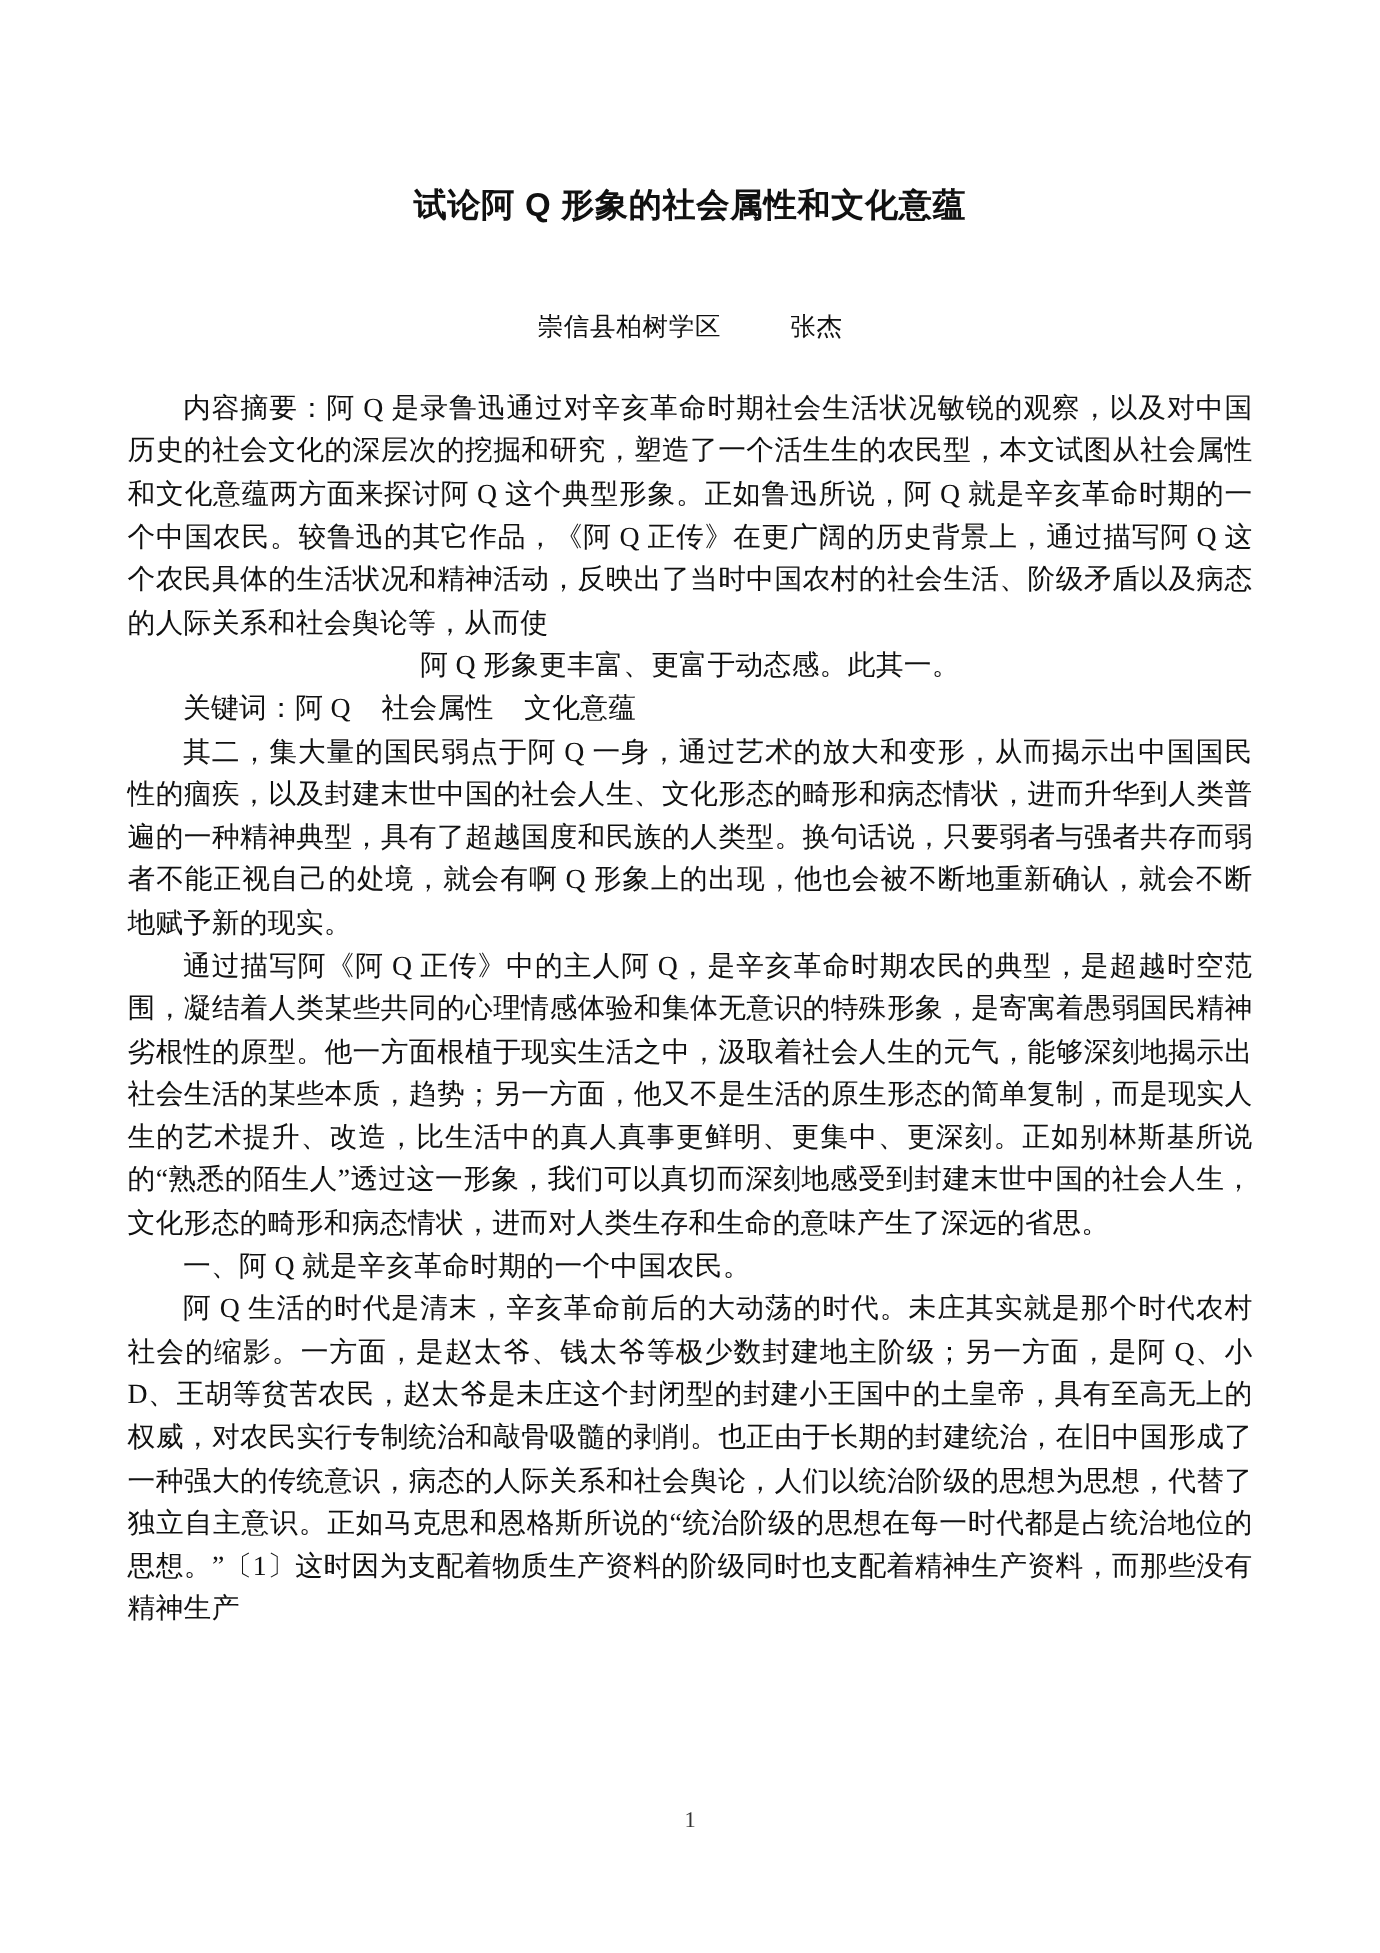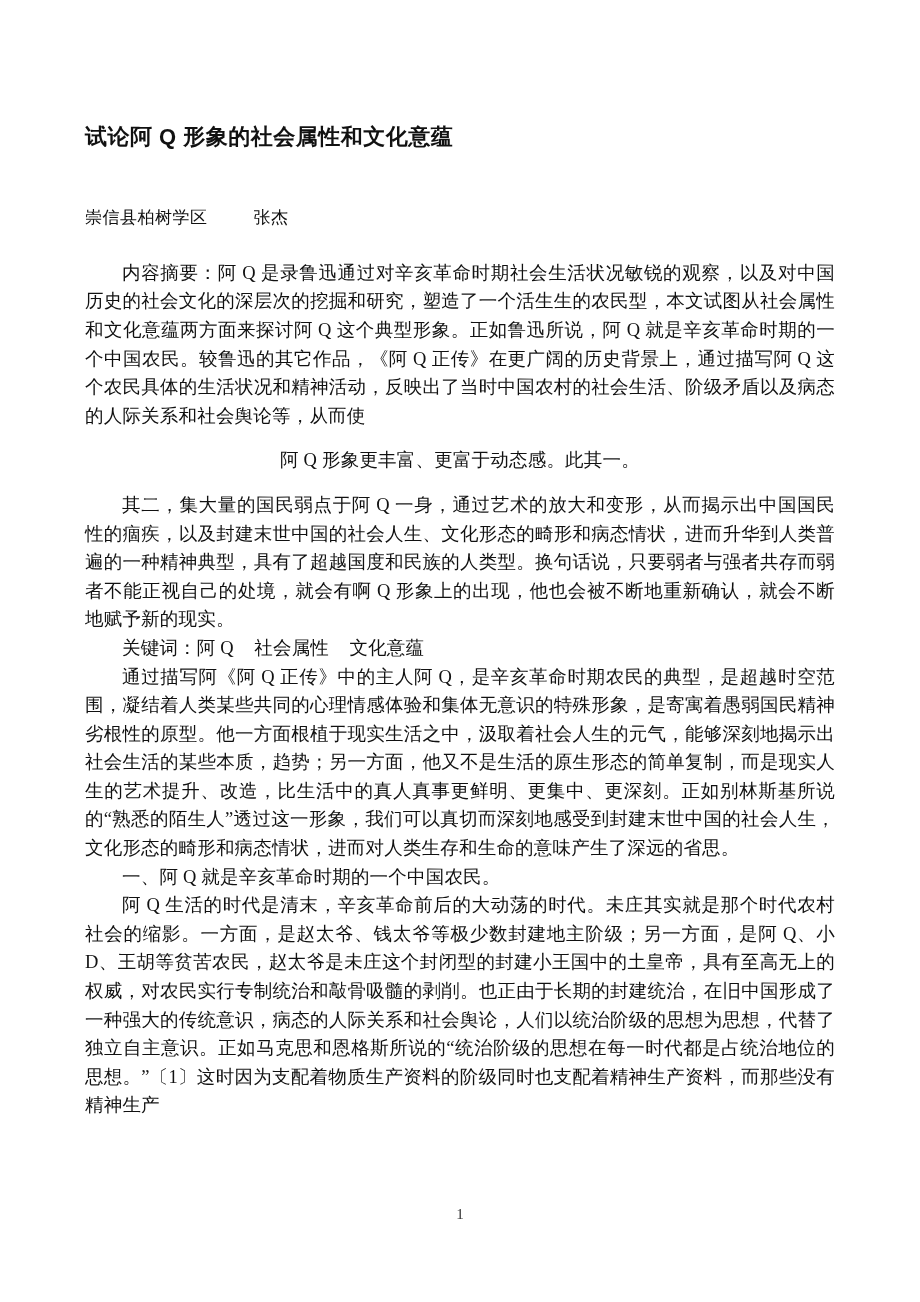--- a/index.html
+++ b/index.html
@@ -24,27 +24,28 @@
     position: absolute;
     left: 85px;
     top: 0;
     width: 750px;
   }
   .doc-title {
     margin: 0;
     padding: 0;
     font-size: 22px;
     font-weight: bold;
+    text-align: center;
     letter-spacing: 0.5px;
     line-height: 1.2;
     padding-top: 124px;
     font-family: "Liberation Sans", "DejaVu Sans", sans-serif;
   }
   .byline {
-    text-align: left;
+    text-align: center;
     font-size: 17px;
     line-height: 1.2;
     padding-top: 58px;
     letter-spacing: 0.5px;
     font-family: Liberation Serif, serif;
   }
   .byline .affil {
     margin-right: 46px;
   }
   .body-block {
@@ -55,21 +56,21 @@
     padding: 0;
     font-size: 18.5px;
     line-height: 28.6px;
     text-align: justify;
     text-justify: inter-ideograph;
     text-indent: 2em;
     letter-spacing: 0.2px;
     word-break: break-all;
   }
   p.centered-line {
-    margin: 16px;
+    margin: 0;
     padding: 0;
     font-size: 18.5px;
     line-height: 28.6px;
     text-align: center;
     letter-spacing: 0.2px;
   }
   .kw-gap {
     display: inline-block;
     width: 1.1em;
   }
@@ -96,23 +97,23 @@
     <div class="byline">
       <span class="affil">崇信县柏树学区</span><span>张杰</span>
     </div>
 
     <div class="body-block">
 
       <p class="para">内容摘要：阿 Q 是录鲁迅通过对辛亥革命时期社会生活状况敏锐的观察，以及对中国历史的社会文化的深层次的挖掘和研究，塑造了一个活生生的农民型，本文试图从社会属性和文化意蕴两方面来探讨阿 Q 这个典型形象。正如鲁迅所说，阿 Q 就是辛亥革命时期的一个中国农民。较鲁迅的其它作品，《阿 Q 正传》在更广阔的历史背景上，通过描写阿 Q 这个农民具体的生活状况和精神活动，反映出了当时中国农村的社会生活、阶级矛盾以及病态的人际关系和社会舆论等，从而使</p>
 
       <p class="centered-line">阿 Q 形象更丰富、更富于动态感。此其一。</p>
 
+      <p class="para"><span>关键词：</span><span>阿 Q</span><span class="kw-gap"></span><span>社会属性</span><span class="kw-gap"></span><span>文化意蕴</span></p>
+
       <p class="para">其二，集大量的国民弱点于阿 Q 一身，通过艺术的放大和变形，从而揭示出中国国民性的痼疾，以及封建末世中国的社会人生、文化形态的畸形和病态情状，进而升华到人类普遍的一种精神典型，具有了超越国度和民族的人类型。换句话说，只要弱者与强者共存而弱者不能正视自己的处境，就会有啊 Q 形象上的出现，他也会被不断地重新确认，就会不断地赋予新的现实。</p>
-
-      <p class="para"><span>关键词：</span><span>阿 Q</span><span class="kw-gap"></span><span>社会属性</span><span class="kw-gap"></span><span>文化意蕴</span></p>
 
       <p class="para">通过描写阿《阿 Q 正传》中的主人阿 Q，是辛亥革命时期农民的典型，是超越时空范围，凝结着人类某些共同的心理情感体验和集体无意识的特殊形象，是寄寓着愚弱国民精神劣根性的原型。他一方面根植于现实生活之中，汲取着社会人生的元气，能够深刻地揭示出社会生活的某些本质，趋势；另一方面，他又不是生活的原生形态的简单复制，而是现实人生的艺术提升、改造，比生活中的真人真事更鲜明、更集中、更深刻。正如别林斯基所说的“熟悉的陌生人”透过这一形象，我们可以真切而深刻地感受到封建末世中国的社会人生，文化形态的畸形和病态情状，进而对人类生存和生命的意味产生了深远的省思。</p>
 
       <p class="para">一、阿 Q 就是辛亥革命时期的一个中国农民。</p>
 
       <p class="para">阿 Q 生活的时代是清末，辛亥革命前后的大动荡的时代。未庄其实就是那个时代农村社会的缩影。一方面，是赵太爷、钱太爷等极少数封建地主阶级；另一方面，是阿 Q、小 D、王胡等贫苦农民，赵太爷是未庄这个封闭型的封建小王国中的土皇帝，具有至高无上的权威，对农民实行专制统治和敲骨吸髓的剥削。也正由于长期的封建统治，在旧中国形成了一种强大的传统意识，病态的人际关系和社会舆论，人们以统治阶级的思想为思想，代替了独立自主意识。正如马克思和恩格斯所说的“统治阶级的思想在每一时代都是占统治地位的思想。”〔1〕这时因为支配着物质生产资料的阶级同时也支配着精神生产资料，而那些没有精神生产</p>
 
     </div>
   </div>
 

